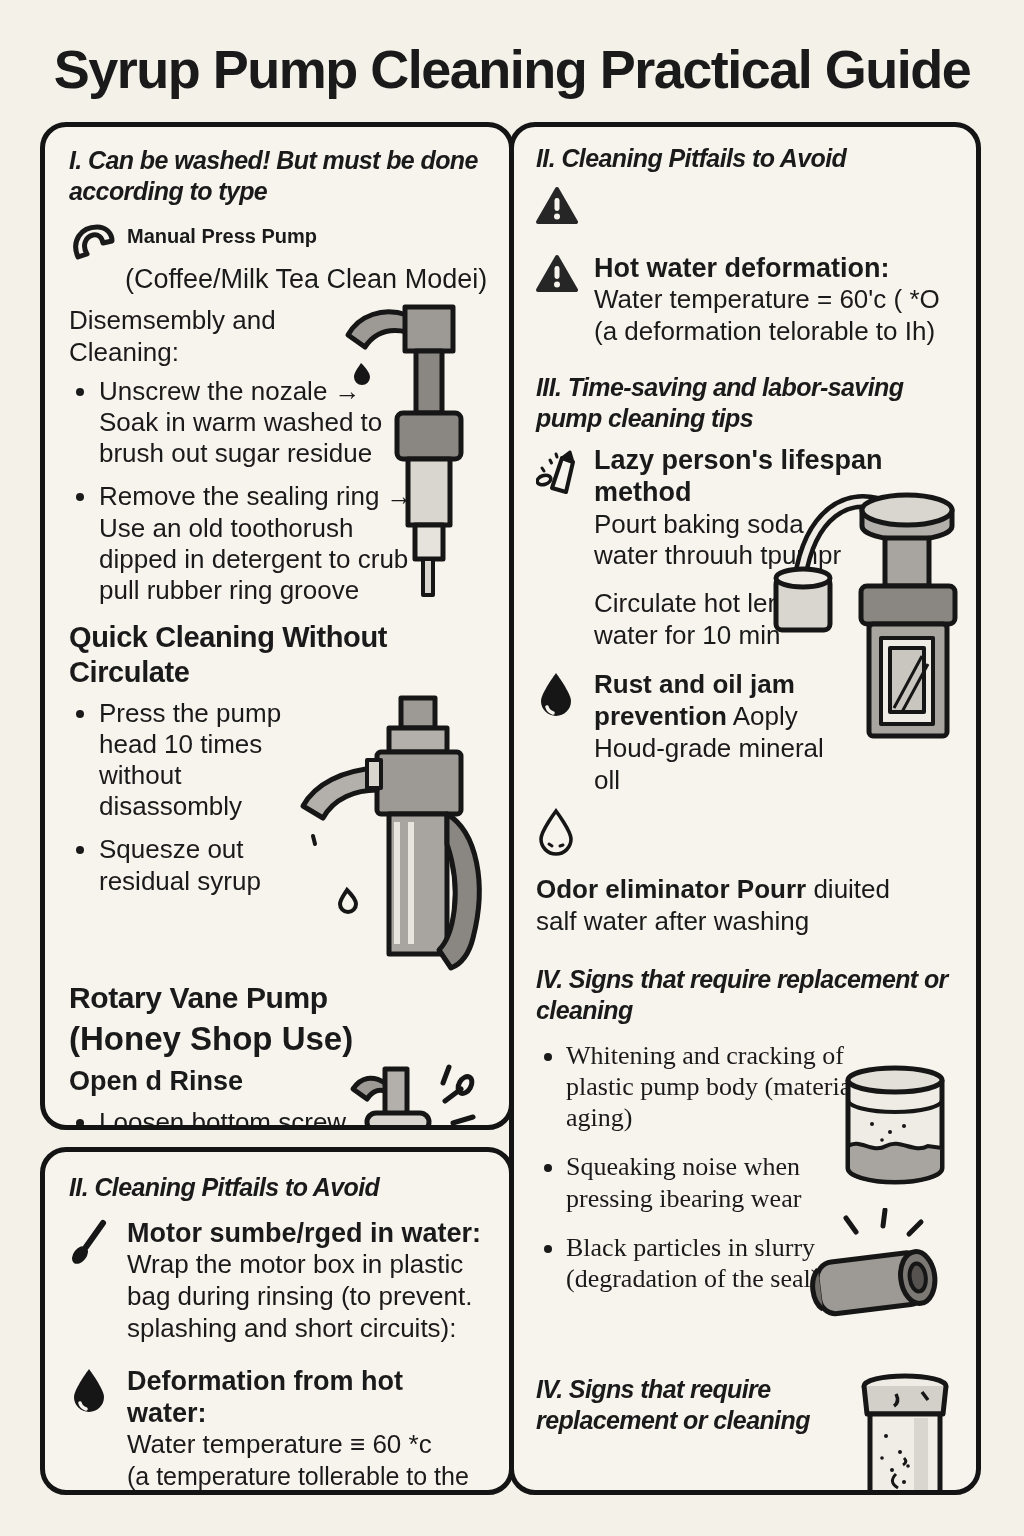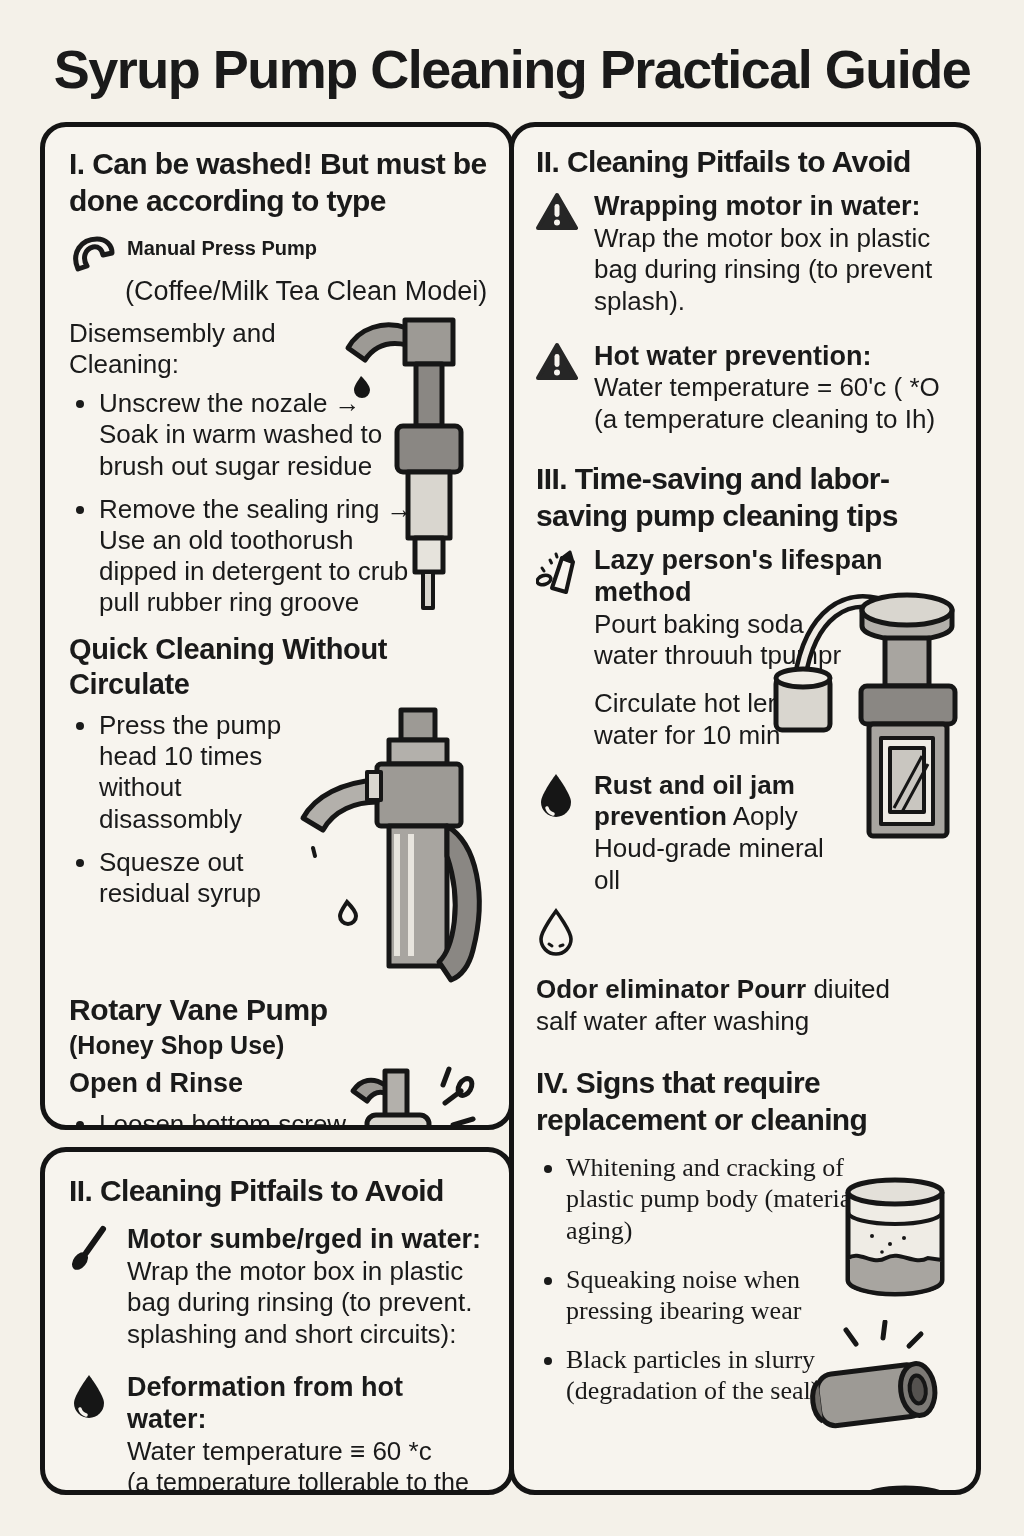--- a/index.html
+++ b/index.html
@@ -16,38 +16,38 @@
   .main{position:absolute;left:40px;top:122px;width:946px;display:flex;align-items:flex-start;}
   .box{
     box-sizing:border-box;background:#f7f4ee;border:5px solid #141414;
     border-radius:26px;overflow:hidden;
   }
   .col-left{width:474px;display:flex;flex-direction:column;flex:none;}
   .box1{height:1008px;padding:18px 20px 10px 24px;}
   .box2{margin-top:17px;height:348px;padding:20px 20px 10px 24px;}
   .box3{width:472px;height:1373px;margin-left:-5px;padding:16px 20px 10px 22px;flex:none;}
 
-  h2{font-size:30px;font-weight:700;line-height:1.24;letter-spacing:-0.6px;margin:0 0 10px 0;}
+  h2{font-size:25px;font-weight:700;line-height:1.24;letter-spacing:-0.6px;margin:0 0 10px 0;font-style:italic;}
   h3{font-size:29px;font-weight:700;line-height:1.2;letter-spacing:-0.4px;margin:14px 0 8px 0;}
   p{margin:0;}
   .body{font-size:26px;line-height:1.2;}
   .bld{font-weight:700;}
   .rel{position:relative;}
   .illu{position:absolute;}
   ul{margin:8px 0 8px 4px;padding-left:26px;}
   li{font-size:26px;line-height:1.2;margin-bottom:12px;}
 
   .type-row{display:flex;align-items:flex-start;gap:12px;margin-top:14px;}
   .type-title{font-size:20px;font-weight:700;line-height:1.1;padding-top:4px;}
   .type-sub{font-size:27px;line-height:1.2;margin:2px 0 10px 56px;}
   .w300{width:300px;}
   .w330{width:336px;}
   .w270{width:268px;}
   .w340{width:344px;}
-  .t-bold{font-size:25px;font-weight:700;line-height:1.25;}
+  .t-bold{font-size:33px;font-weight:700;line-height:1.25;}
   .t-bold2{font-size:27px;font-weight:700;line-height:1.25;margin:6px 0 2px 0;}
 
   .pit{display:flex;gap:14px;margin:14px 0 0 0;}
   .pit .ic{flex:none;width:44px;padding-top:2px;}
   .pit-title{font-size:27px;font-weight:700;line-height:1.2;}
   .pit-body{font-size:26px;line-height:1.22;}
   .indent{margin-left:58px;}
 
   .tips-text{width:272px;}
   .signs li{width:300px;}
@@ -178,38 +178,34 @@
     <h2>II. Cleaning Pitfails to Avoid</h2>
 
     <div class="pit" style="margin-top:8px;">
       <span class="ic">
         <svg width="42" height="40" viewBox="0 0 42 40">
           <path d="M21,3 L40,36 L2,36 Z" fill="#262626" stroke="#262626" stroke-width="4" stroke-linejoin="round"></path>
           <rect x="18.5" y="12" width="5" height="13" rx="2.4" fill="#f7f4ee"></rect>
           <circle cx="21" cy="30.5" r="3" fill="#f7f4ee"></circle>
         </svg>
       </span>
-      <div>
-        <p class="pit-title">Wrapping motor in water:</p>
-        <p class="pit-body" style="width:366px;">Wrap the motor box in plastic bag during rinsing (to prevent splash).</p>
-      </div>
     </div>
 
     <div class="pit" style="margin-top:22px;">
       <span class="ic">
         <svg width="42" height="40" viewBox="0 0 42 40">
           <path d="M21,3 L40,36 L2,36 Z" fill="#262626" stroke="#262626" stroke-width="4" stroke-linejoin="round"></path>
           <rect x="18.5" y="12" width="5" height="13" rx="2.4" fill="#f7f4ee"></rect>
           <circle cx="21" cy="30.5" r="3" fill="#f7f4ee"></circle>
         </svg>
       </span>
       <div>
-        <p class="pit-title">Hot water prevention:</p>
+        <p class="pit-title">Hot water deformation:</p>
         <p class="pit-body">Water temperature = 60'c ( *O</p>
-        <p class="pit-body">(a temperature cleaning to Ih)</p>
+        <p class="pit-body">(a deformation telorable to Ih)</p>
       </div>
     </div>
 
     <h2 style="margin-top:24px;">III. Time-saving and labor-saving pump cleaning tips</h2>
 
     <div class="rel" style="min-height:268px;">
       <svg class="illu" style="right:-8px;top:38px;" width="208" height="262" viewBox="0 0 208 262">
         <path d="M134,26 C90,6 54,34 44,96" fill="none" stroke="#161616" stroke-width="15"></path>
         <path d="M134,26 C90,6 54,34 44,96" fill="none" stroke="#efece5" stroke-width="6"></path>
         <g stroke="#161616" stroke-width="5" stroke-linejoin="round">

